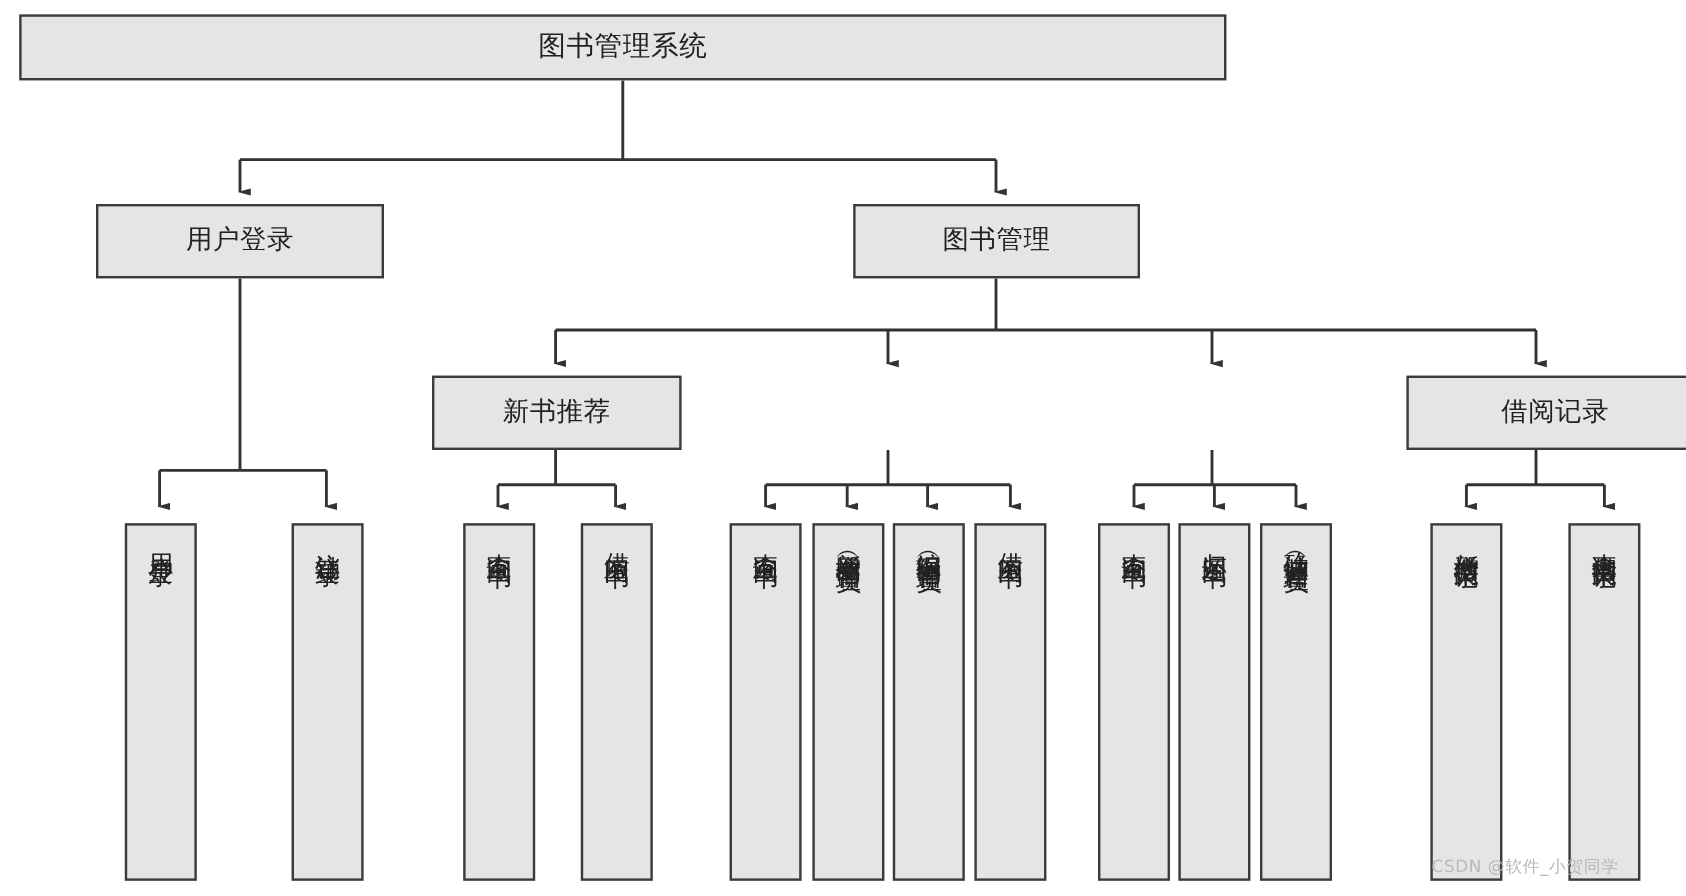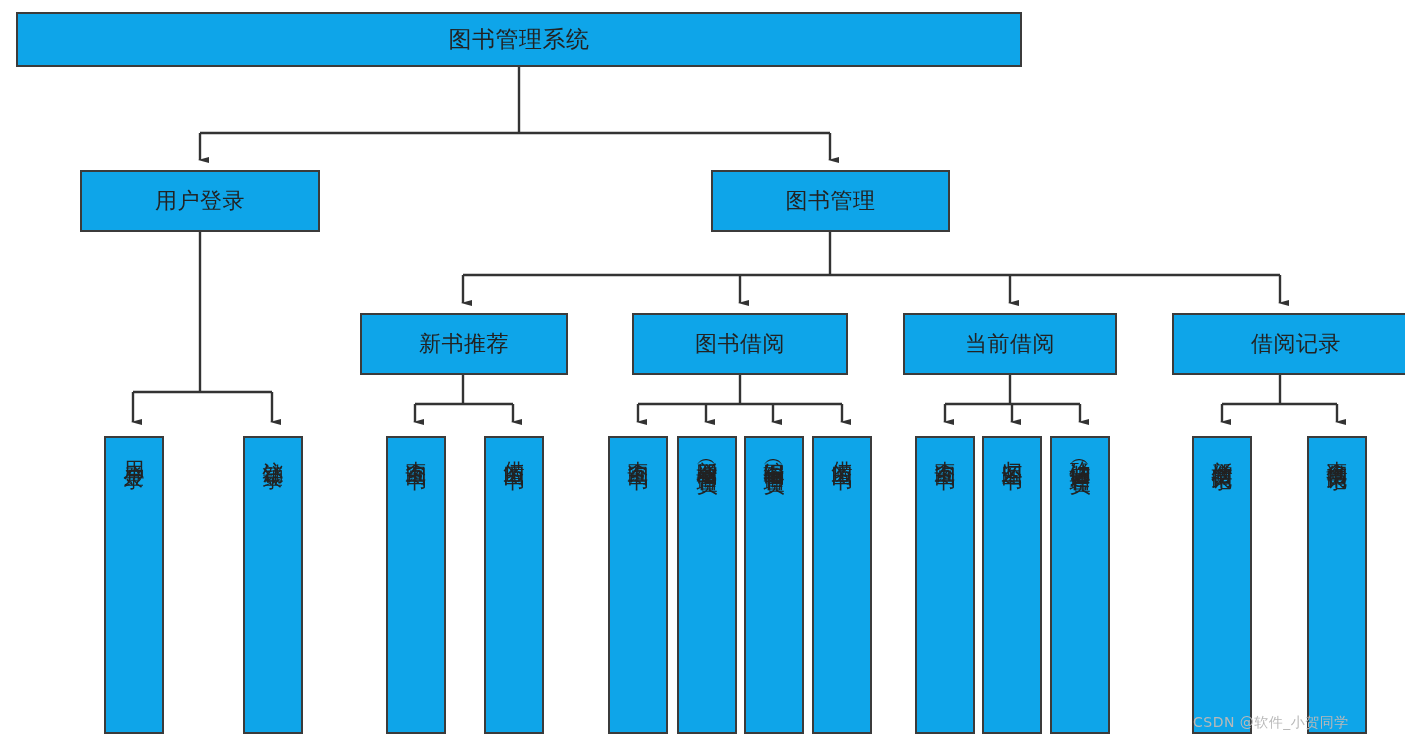--- a/index.html
+++ b/index.html
@@ -23,21 +23,21 @@
     left: 0;
     top: 0;
     width: 1405px;
     height: 747px;
     pointer-events: none;
   }
   .node {
     position: absolute;
     box-sizing: border-box;
     border: 2px solid #3b3b3b;
-    background: #0ea5e9;
+    background: #e5e5e5;
     display: flex;
     align-items: center;
     justify-content: center;
     color: #222222;
     line-height: 1.15;
     text-align: center;
   }
   .node .label {
     display: block;
     white-space: pre-line;
@@ -136,26 +136,20 @@
   <div class="node horiz" style="left:80px; top:170px; width:240px; height:62px;">
     <span class="label">用户登录</span>
   </div>
   <div class="node horiz" style="left:711px; top:170px; width:239px; height:62px;">
     <span class="label">图书管理</span>
   </div>
 
   <div class="node horiz" style="left:360px; top:313px; width:208px; height:62px;">
     <span class="label">新书推荐</span>
   </div>
-  <div class="node horiz" style="left:632px; top:313px; width:216px; height:62px;">
-    <span class="label">图书借阅</span>
-  </div>
-  <div class="node horiz" style="left:903px; top:313px; width:214px; height:62px;">
-    <span class="label">当前借阅</span>
-  </div>
   <div class="node horiz" style="left:1172px; top:313px; width:248px; height:62px;">
     <span class="label">借阅记录</span>
   </div>
 
   <div class="node vert" style="left:104px; top:436px; width:60px; height:298px;">
     <span class="label">用户登录</span>
   </div>
   <div class="node vert" style="left:243px; top:436px; width:60px; height:298px;">
     <span class="label">注销登录</span>
   </div>

